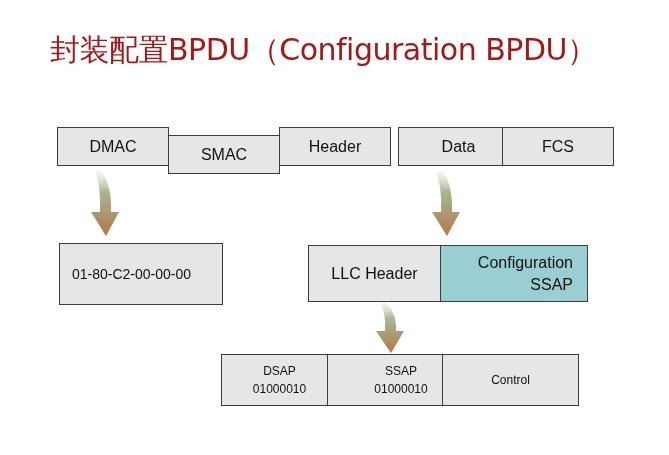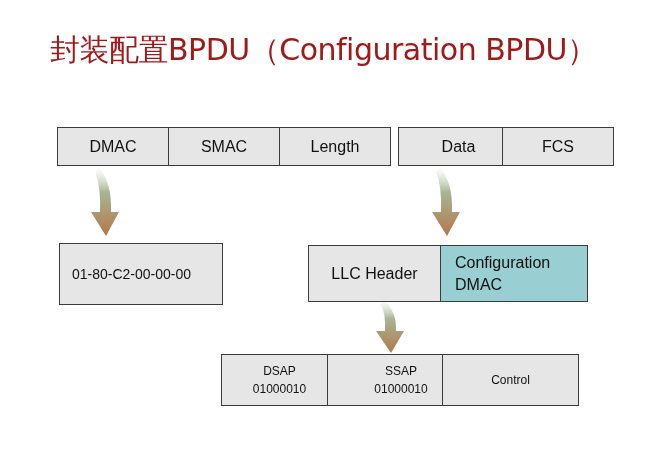--- a/index.html
+++ b/index.html
@@ -1,21 +1,21 @@
 <!DOCTYPE html>
 <html><head>
 <meta charset="utf-8">
 <style>
   html, body { margin:0; padding:0; background:#ffffff; }
   body { width:669px; height:455px; position:relative; overflow:hidden;
          font-family:"Liberation Sans", "DejaVu Sans", sans-serif; }
   .title { position:absolute; left:50px; top:30px; font-size:30px; color:#a11a1a;
            font-family:"DejaVu Sans", "Liberation Sans", sans-serif; letter-spacing:-0.5px; white-space:nowrap; }
   .cell { position:absolute; box-sizing:border-box; background:#e6e6e6; border:1.5px solid #3c3c3c;
-          display:flex; align-items:center; justify-content:center; text-align:left; color:#111; }
+          display:flex; align-items:center; justify-content:center; text-align:right; color:#111; }
   .frame { font-size:16px; height:39px; top:127px; }
   .frame + .frame { border-left:none; }
   .mac { left:59px; top:243px; width:164px; height:62px; font-size:14px; justify-content:flex-start;
          padding-left:12px; text-align:left; line-height:26px; }
   .llc { font-size:16px; top:245px; height:57px; }
   .cbpdu { background:#99cfd3; line-height:22px; }
   .sub { font-size:12px; top:354px; height:52px; line-height:18px; }
   svg.arrows { position:absolute; left:0; top:0; }
 </style>
 </head>
@@ -30,29 +30,29 @@
       <stop offset="0.35" stop-color="#a7b694"></stop>
       <stop offset="1" stop-color="#b4764a"></stop>
     </linearGradient>
   </defs>
   <path d="M99 168 Q112 182 111 212 L119 212 L106 236 L91 212 L100 212 Q101 186 95 172 Z" fill="url(#ag)"></path>
   <path d="M440 168 Q453 182 452 212 L460 212 L447 236 L432 212 L441 212 Q442 186 436 172 Z" fill="url(#ag)"></path>
   <path d="M384 300 Q397 312 396 331 L404 331 L391 353 L376 331 L385 331 Q386 312 380 304 Z" fill="url(#ag)"></path>
 </svg>
 
 <div class="cell frame" style="left:57px;width:112px;">DMAC</div>
-<div class="cell frame" style="left:168px;width:112px;border-left:1.5px solid #3c3c3c;">SMAC</div>
-<div class="cell frame" style="left:279px;width:112px;border-left:1.5px solid #3c3c3c;">Length</div>
+<div class="cell frame" style="left:168px;width:112px;border-left:1.5px solid #3c3c3c;margin-top:8px;">SMAC</div>
+<div class="cell frame" style="left:279px;width:112px;border-left:1.5px solid #3c3c3c;">Header</div>
 <div class="cell frame" style="left:398px;width:113px;border-left:1.5px solid #3c3c3c;padding-left:8px;">Data</div>
 <div class="cell frame" style="left:502px;width:112px;border-left:1.5px solid #3c3c3c;">FCS</div>
 
 <div class="cell mac">01-80-C2-00-00-00</div>
 
 <div class="cell llc" style="left:308px;width:133px;">LLC Header</div>
-<div class="cell llc cbpdu" style="left:440px;width:148px;padding:0 14px;">Configuration DMAC</div>
+<div class="cell llc cbpdu" style="left:440px;width:148px;padding:0 14px;">Configuration SSAP</div>
 
 <div class="cell sub" style="left:212px;width:117px;flex-direction:column;margin-left:9px;">
   <span>DSAP</span>
   <span>01000010</span>
 </div>
 <div class="cell sub" style="left:327px;width:117px;flex-direction:column;padding-left:31px;">
   <span>SSAP</span>
   <span>01000010</span>
 </div>
 <div class="cell sub" style="left:442px;width:137px;">

